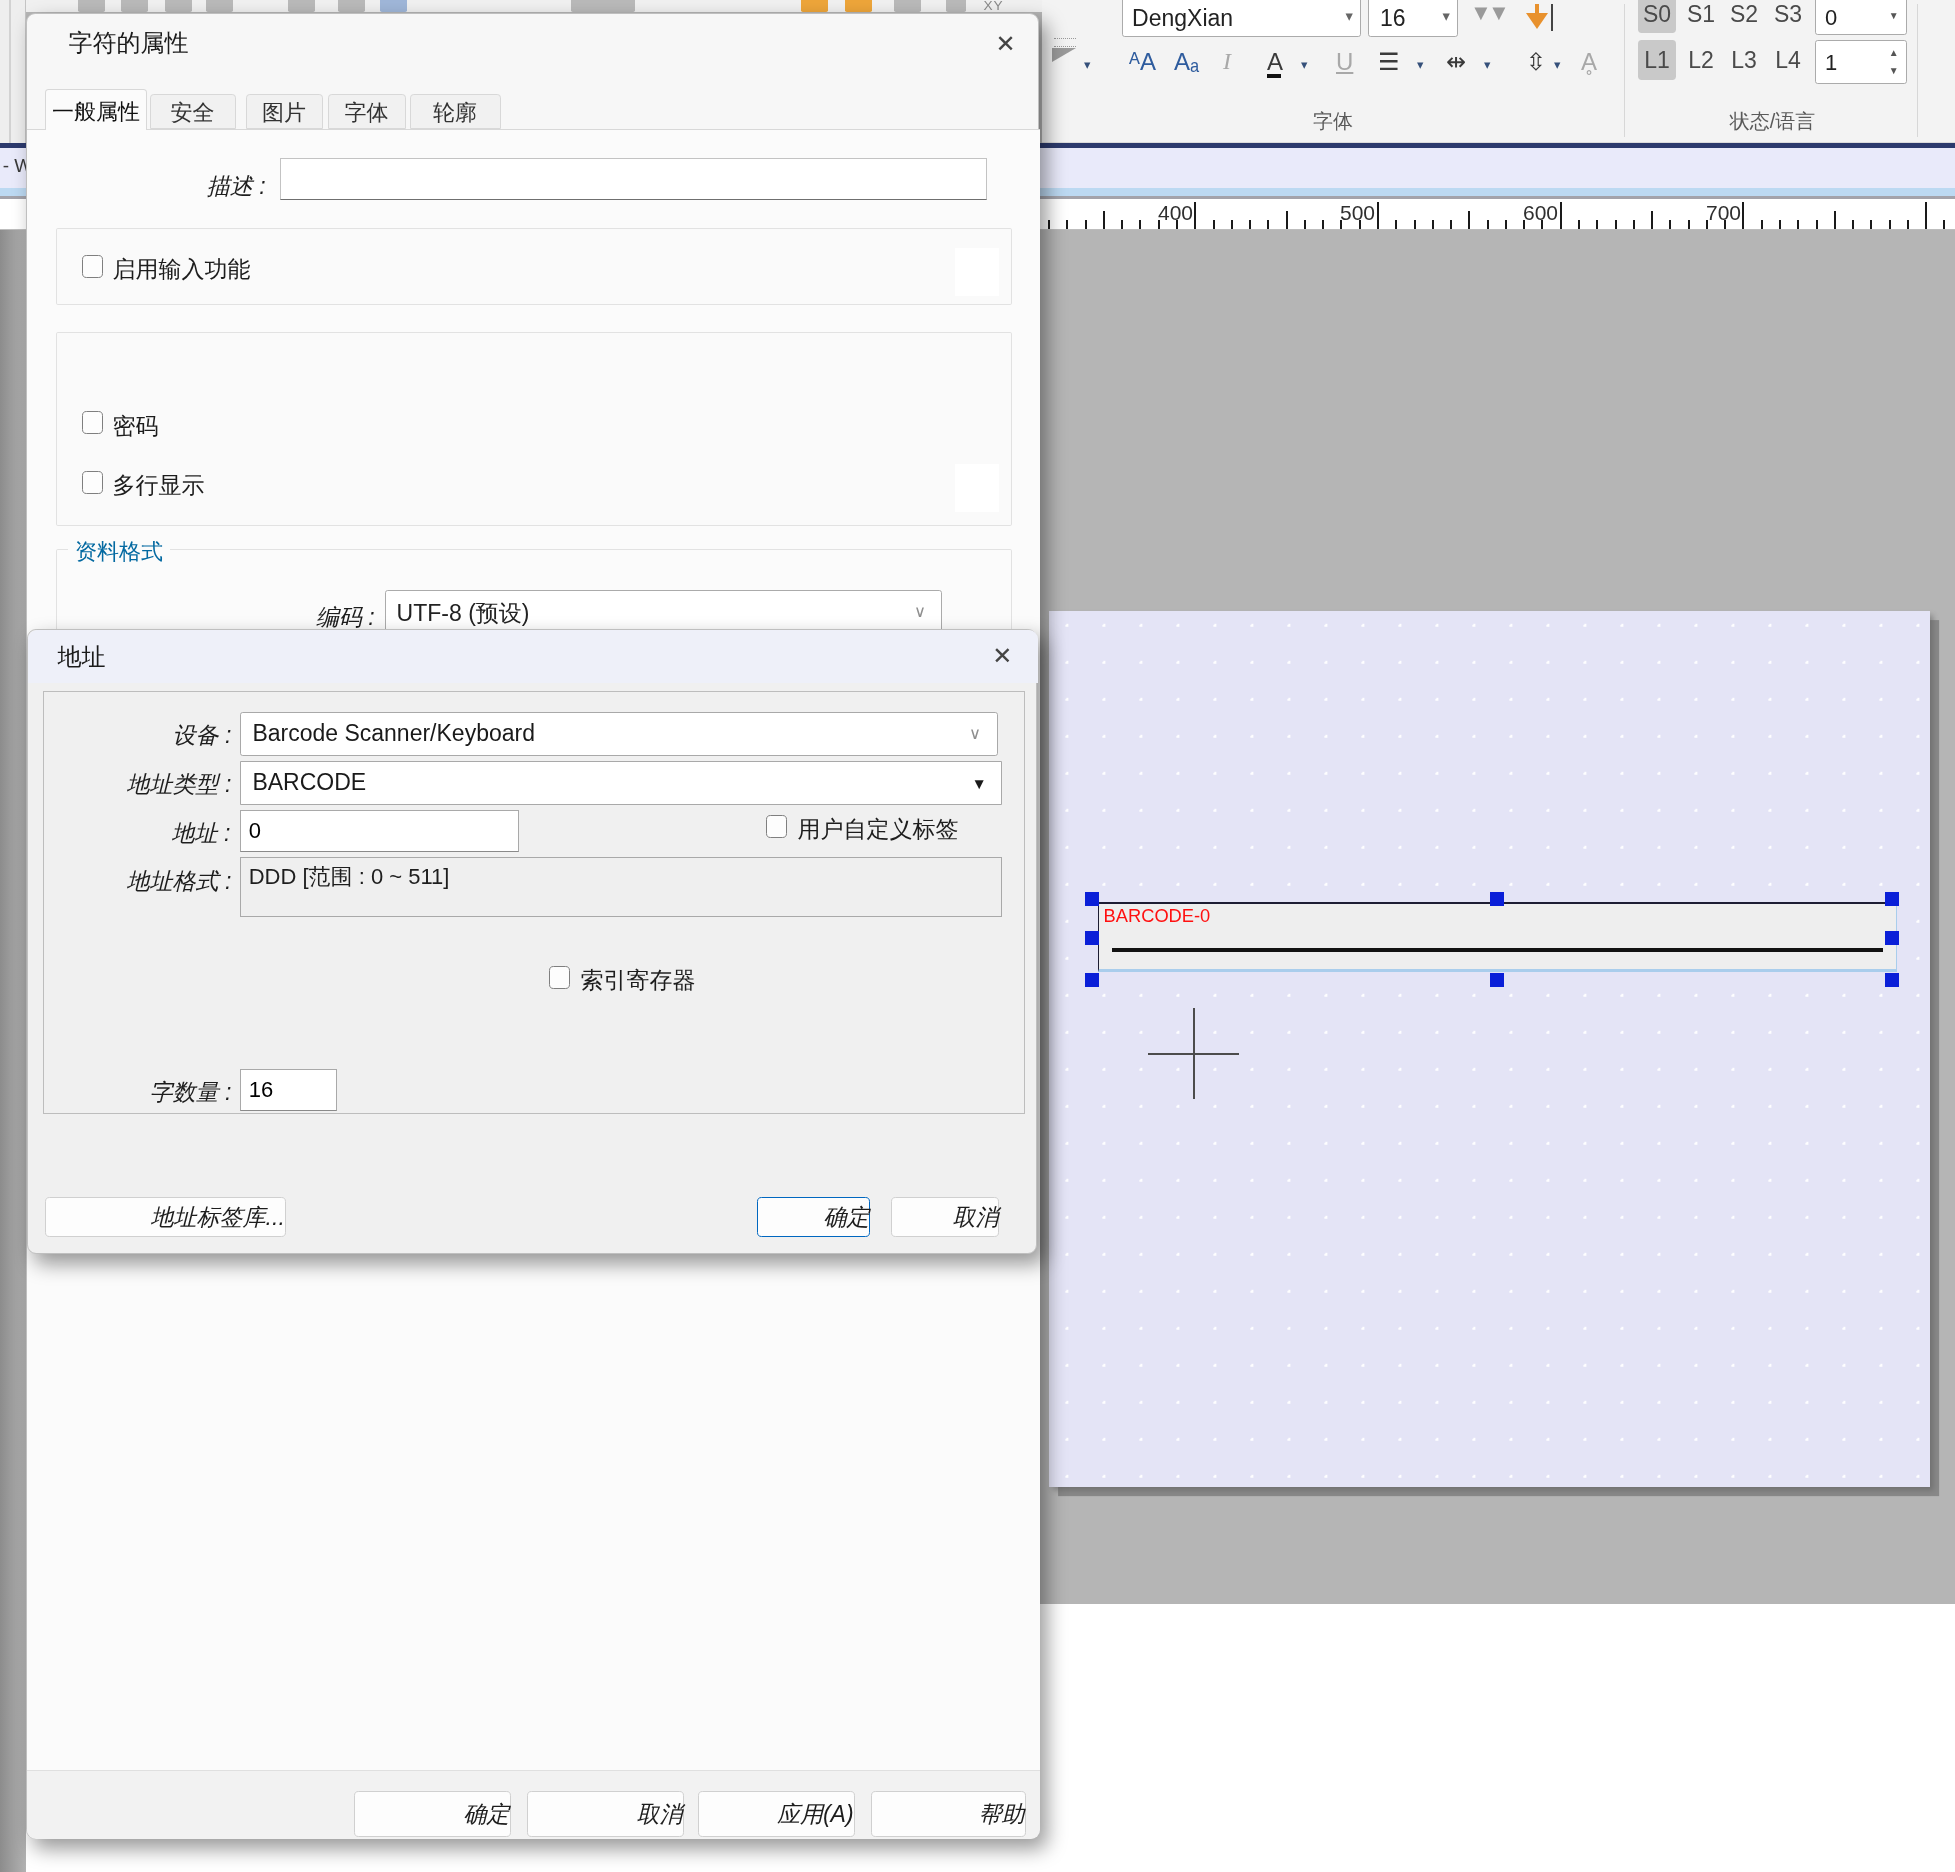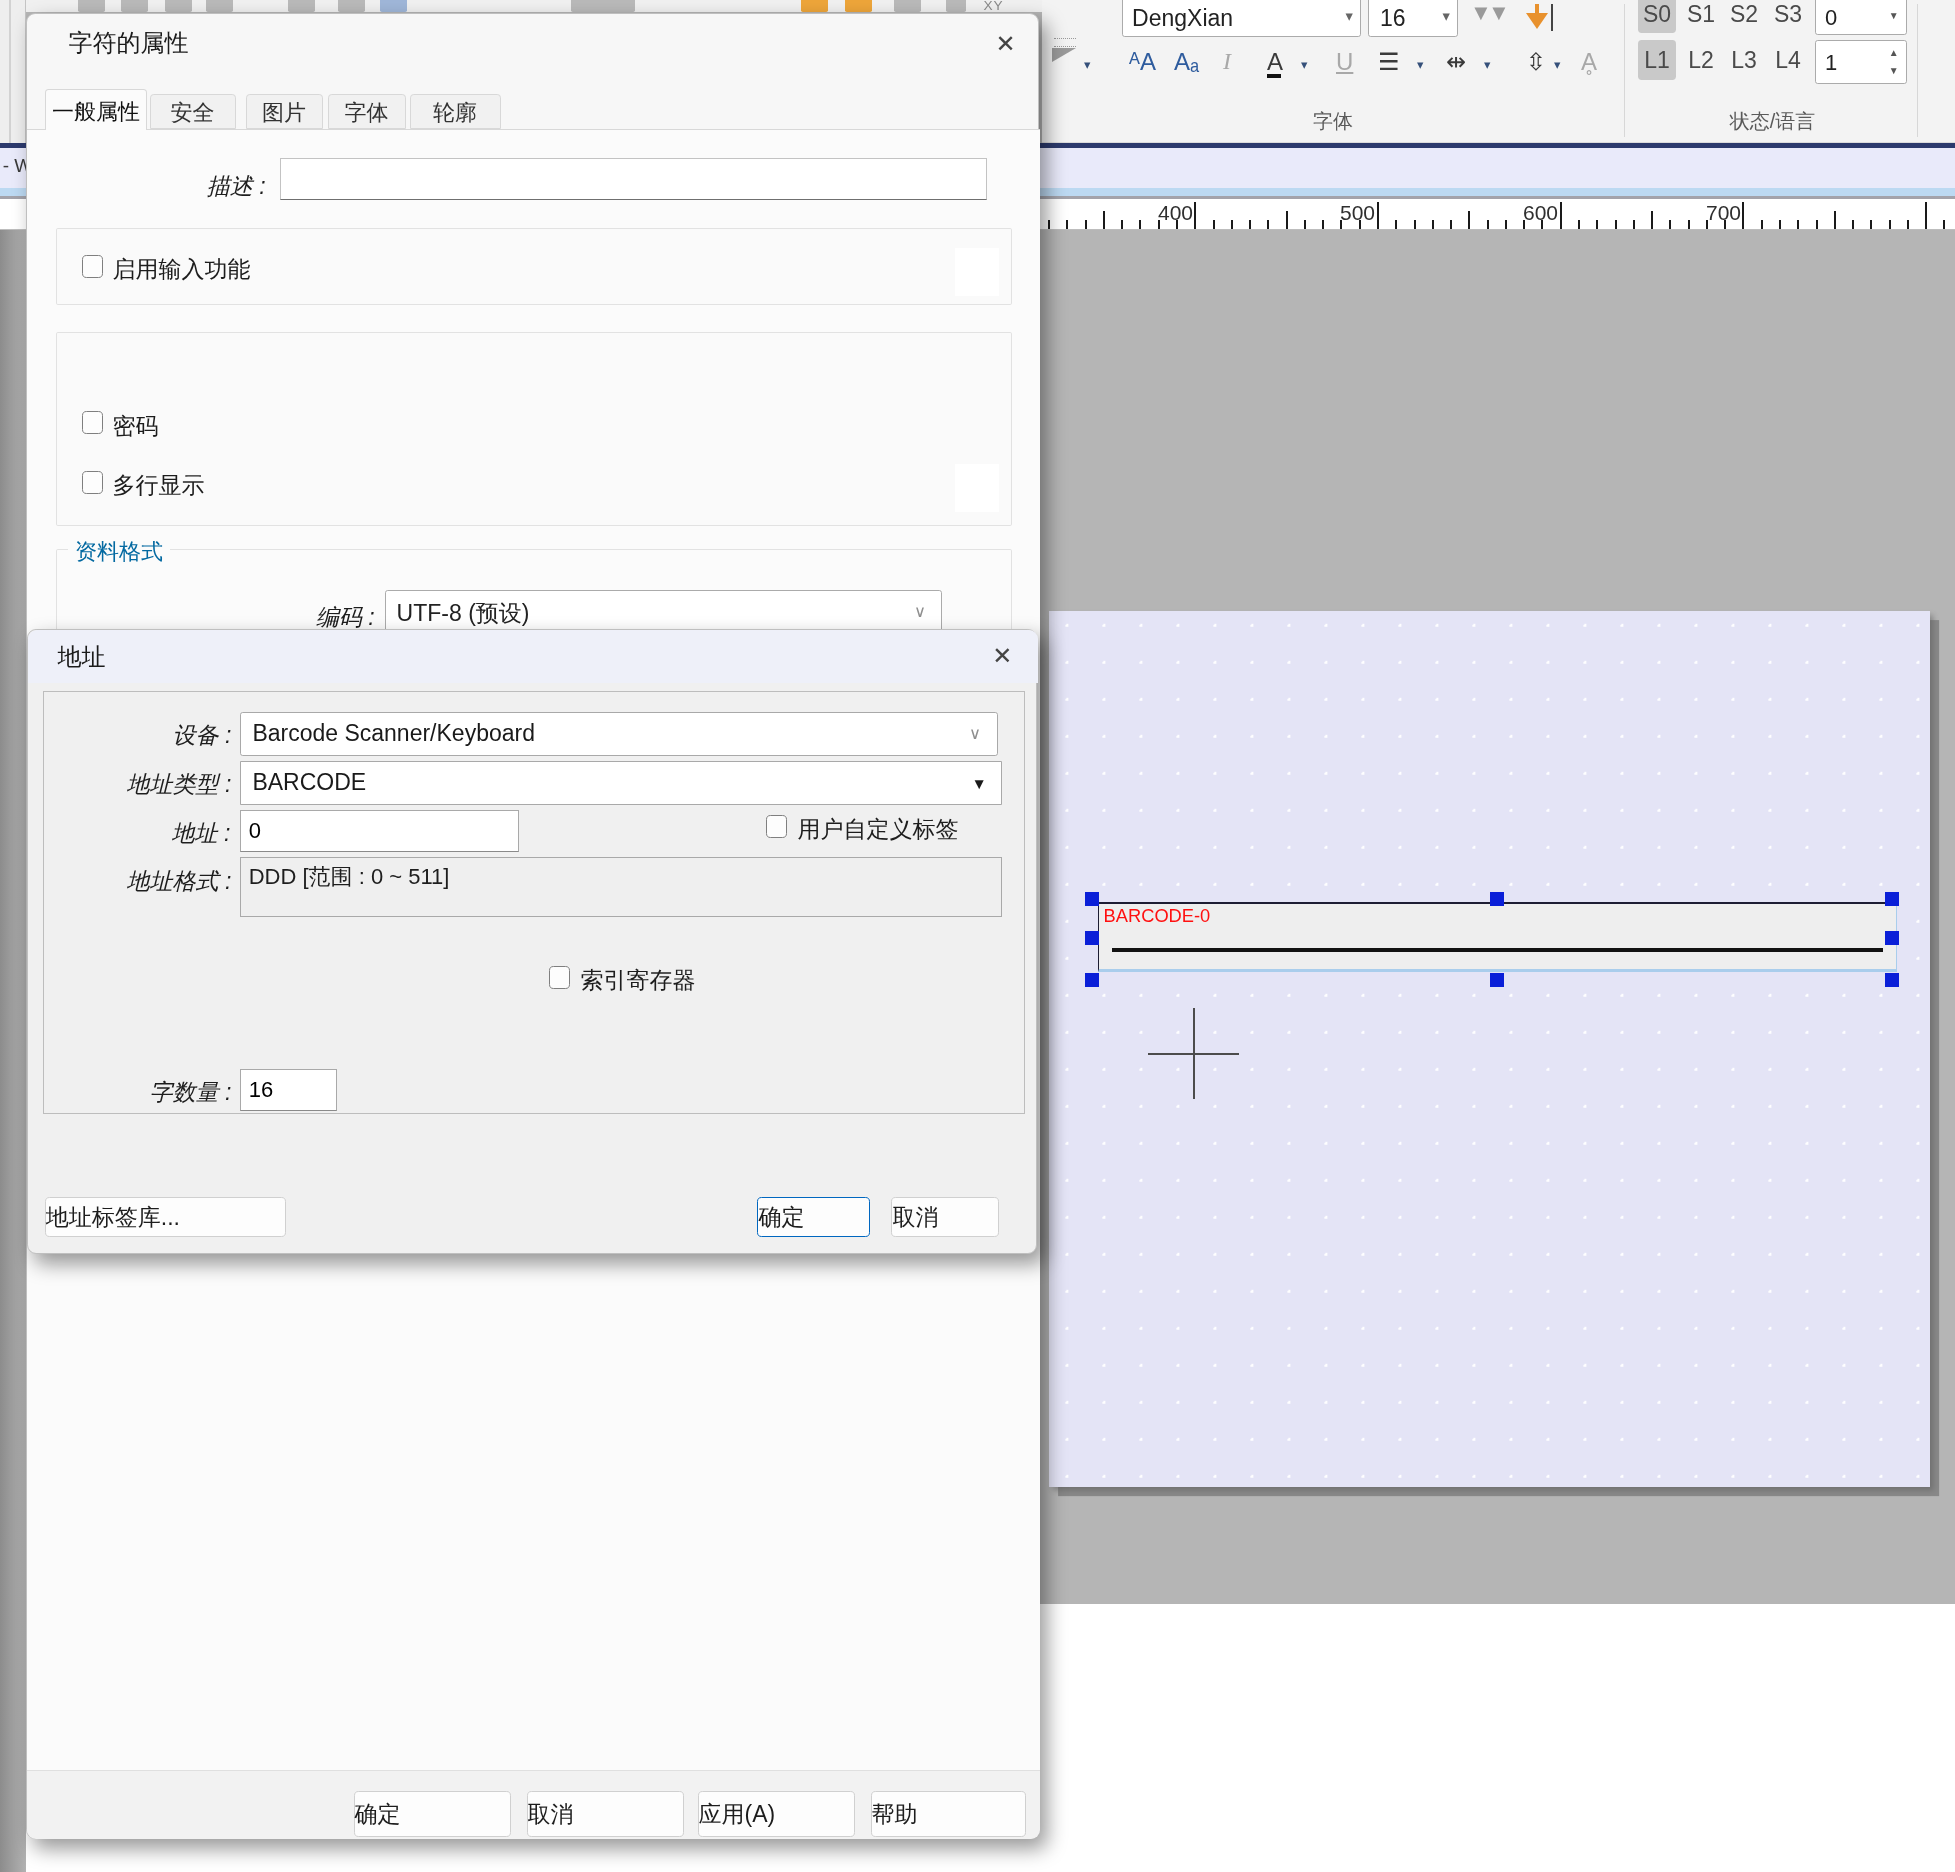--- a/index.html
+++ b/index.html
@@ -72,21 +72,21 @@
 
   
   .dialog { position:absolute; border:0.9px solid #bfbfbf; border-radius:9.1px;
     box-shadow:7.3px 9.1px 20px rgba(0,0,0,.4); }
   .dlg-title { position:absolute; font-size:24px; color:#1b1b1b; }
   .dlg-close { position:absolute; width:40px; height:33px; text-align:center; font-size:24px; color:#444; line-height:33px; }
   .cb { position:absolute; width:21px; height:23px; background:#fdfdfd; border:1.8px solid #7f7f7f; border-radius:4.6px; }
   .cb-label { position:absolute; font-size:23px; color:#1d1d1d; white-space:nowrap; }
   .fld-label { position:absolute; font-size:23px; color:#1d1d1d; text-align:right; white-space:nowrap;font-style:italic; }
   .btn { position:absolute; background:#fdfdfd; border:0.9px solid #d0d0d0; border-radius:4.6px;
-    font-size:23px; color:#1d1d1d; text-align:left; }
+    font-size:23px; color:#1d1d1d; text-align:right;font-style:italic; }
 
   
   #char-dialog { left:25.6px; top:12.8px; width:1013px; height:1826px; background:#f7f7f7; }
   #char-dialog .dlg-title { left:42px; top:12.8px; }
   #char-dialog .dlg-close { left:959px; top:12.8px; }
   .tab { position:absolute; top:80px; height:35px; background:#f1f1f1; border:0.9px solid #d8d8d8;
     font-size:22px; color:#333; text-align:center; line-height:35px; border-radius:3.7px 3.7px 0 0; }
   .tab.active { top:75px; height:41px; line-height:44px; background:#fbfbfb; border-bottom:none; z-index:3; color:#111; }
   #tabpage-line { position:absolute; left:0; top:115px; width:1013px; height:0.9px; background:#d8d8d8; }
   #tabpage { position:absolute; left:0; top:116px; width:1013px; height:1640px; background:#fbfbfb; }

